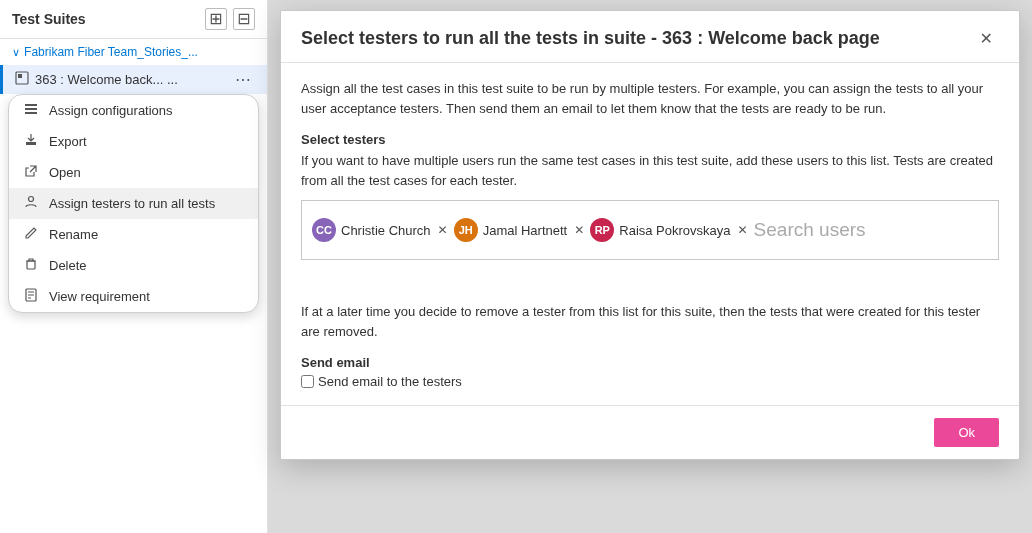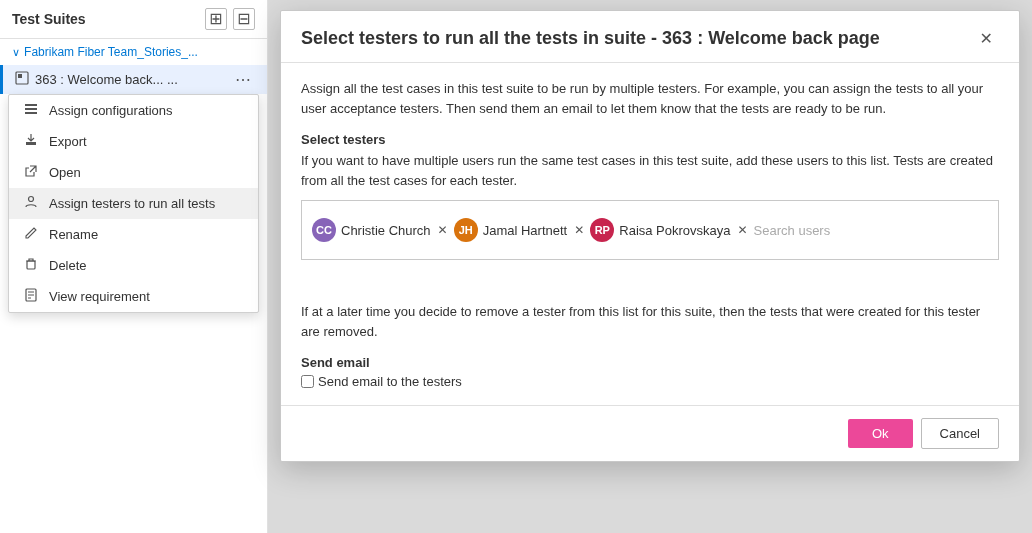--- a/index.html
+++ b/index.html
@@ -110,21 +110,21 @@
       padding: 0 4px;
       flex-shrink: 0;
     }
 
     
     .context-menu {
       background: #fff;
       border: 1px solid #d0d0d0;
       box-shadow: 0 4px 12px rgba(0,0,0,0.15);
       margin: 0 8px;
-      border-radius: 2px;
+      border-radius: 14px;
     }
 
     .menu-item {
       display: flex;
       align-items: center;
       gap: 10px;
       padding: 7px 14px;
       cursor: pointer;
       color: #333;
       font-size: 13px;
@@ -264,21 +264,21 @@
 
     .tester-remove {
       cursor: pointer;
       font-size: 12px;
       color: #555;
       margin-left: 2px;
     }
 
     .search-users {
       color: #aaa;
-      font-size: 13px;
+      font-size: 19px;
       padding: 2px 0;
     }
 
     .removal-note {
       font-size: 13px;
       color: #333;
       line-height: 1.5;
       margin-bottom: 14px;
       margin-top: 42px;
     }
@@ -490,17 +490,16 @@
         <div class="send-email-section">
           <p class="send-email-label">Send email</p>
           <div class="checkbox-row">
             <input type="checkbox" id="send-email-cb" style="">
             <label for="send-email-cb">Send email to the testers</label>
           </div>
         </div>
       </div>
       <div class="dialog-footer">
         <button class="btn-ok">Ok</button>
-        <button class="btn-cancel">Cancel</button>
       </div>
     </div>
   </div>
 </div>
 
 </body></html>

